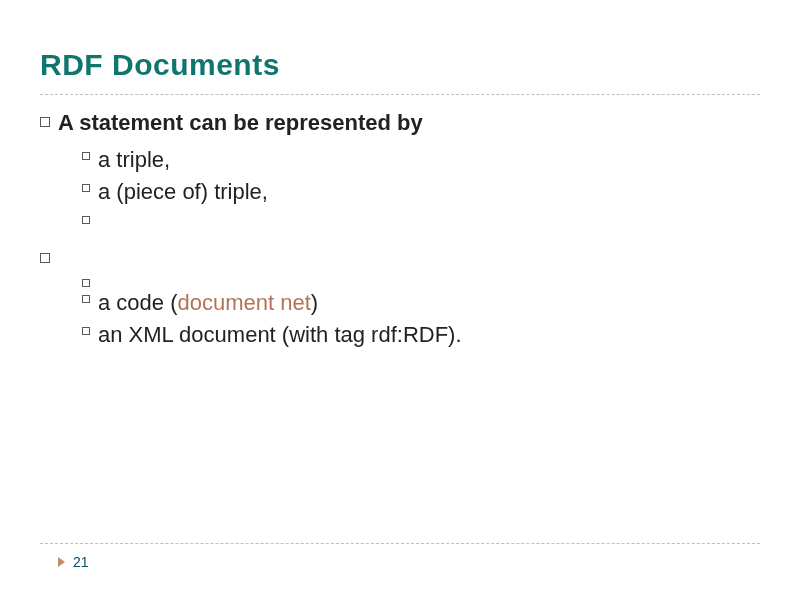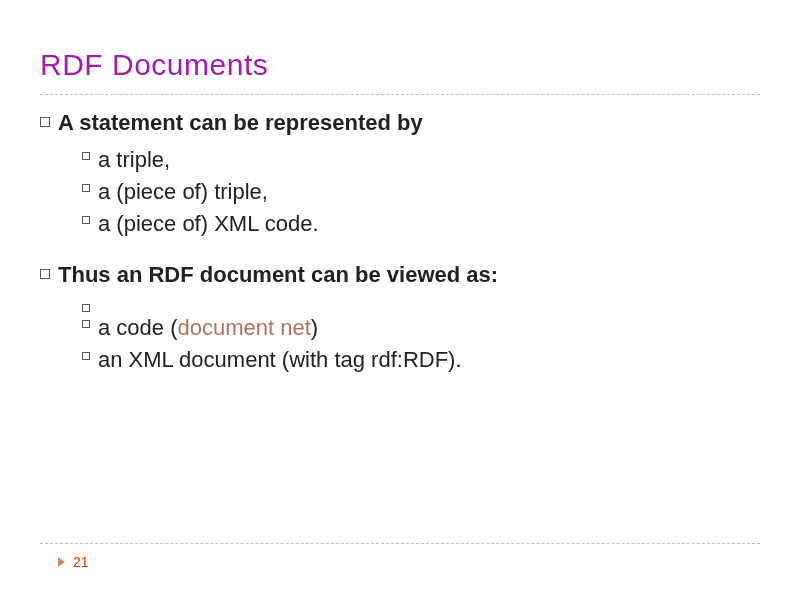--- a/index.html
+++ b/index.html
@@ -15,22 +15,22 @@
     width: 800px;
     height: 600px;
     position: relative;
     box-sizing: border-box;
   }
   .title {
     position: absolute;
     left: 40px;
     top: 48px;
     font-size: 30px;
-    font-weight: 400;
-    color: #a21caf;
+    font-weight: 700;
+    color: #0f766e;
     letter-spacing: 0.5px;
   }
   .hr1 {
     position: absolute;
     left: 40px;
     right: 40px;
     top: 94px;
     border-top: 1px dashed #bfbfbf;
     height: 0;
   }
@@ -94,21 +94,21 @@
     border-top: 1px dashed #bfbfbf;
     height: 0;
   }
   .pagenum {
     position: absolute;
     left: 58px;
     bottom: 30px;
     display: flex;
     align-items: center;
     font-size: 14px;
-    color: #c2410c;
+    color: #0c4a6e;
   }
   .tri {
     width: 0;
     height: 0;
     border-top: 5px solid transparent;
     border-bottom: 5px solid transparent;
     border-left: 7px solid #c9886e;
     margin-right: 8px;
   }
 </style>
@@ -132,29 +132,27 @@
           <li>
             <span class="bullet-sq"></span>
             <span>a triple,</span>
           </li>
           <li>
             <span class="bullet-sq"></span>
             <span>a (piece of) triple,</span>
           </li>
           <li>
             <span class="bullet-sq"></span>
-            <span>a (piece of) XML code.</span>
           </li>
         </ul>
       </li>
 
       <li>
         <div class="row">
           <span class="bullet-sq"></span>
-          <span>Thus an RDF document can be viewed as:</span>
         </div>
         <ul class="lvl2">
           <li>
             <span class="bullet-sq"></span>
           </li>
           <li>
             <span class="bullet-sq"></span>
             <span><span>a code (</span><span class="sem">document net</span><span>)</span></span>
           </li>
           <li>

